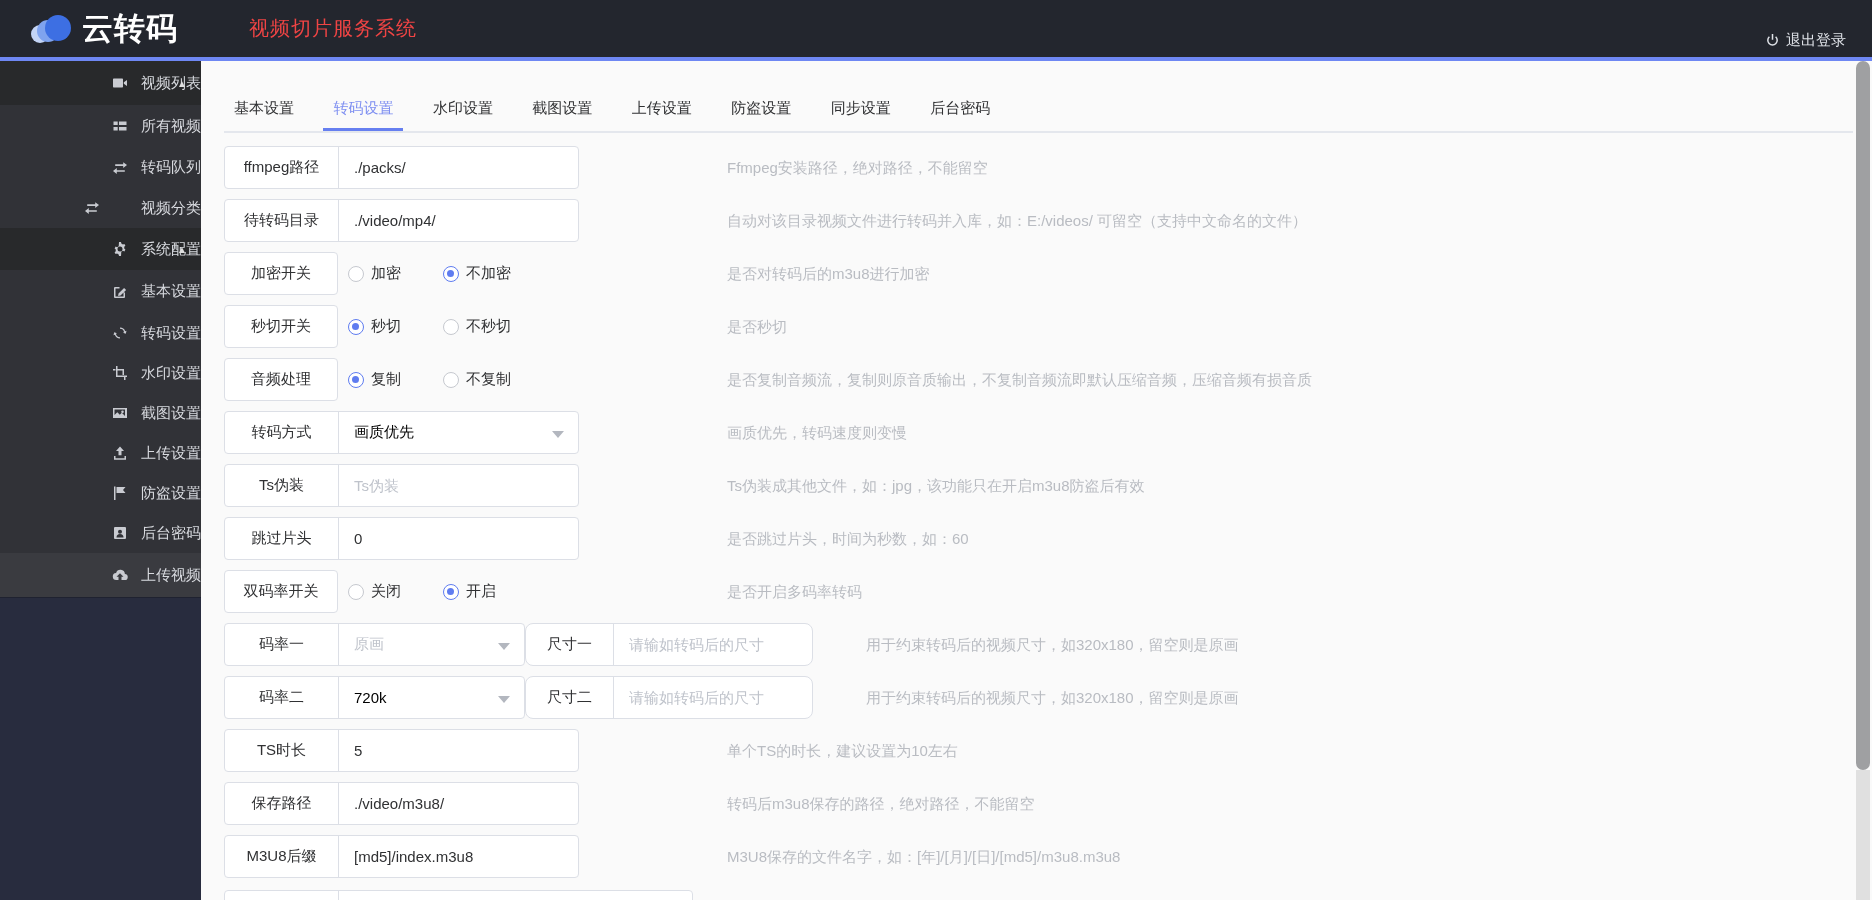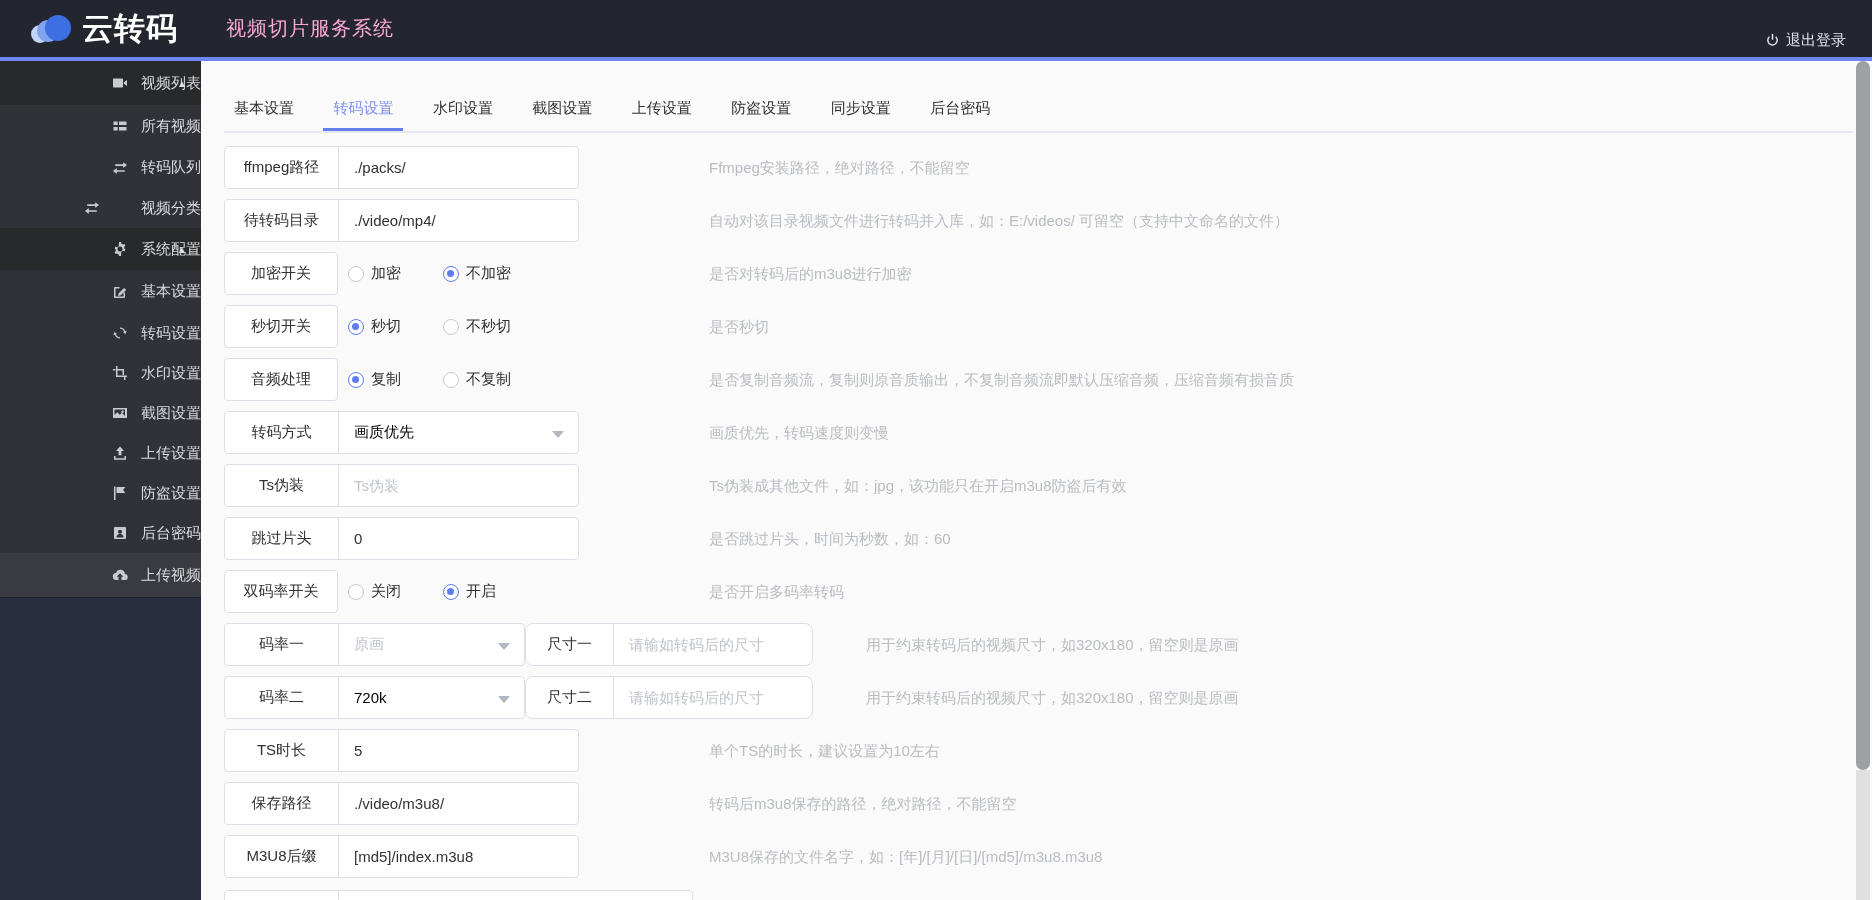--- a/index.html
+++ b/index.html
@@ -6,21 +6,21 @@
   body{
     width:1872px;height:900px;overflow:hidden;position:relative;
     background:#fafafa;
     font-family:"Liberation Sans","DejaVu Sans",sans-serif;
     -webkit-font-smoothing:antialiased;
   }
   
   .topbar{position:absolute;left:0;top:0;width:1872px;height:57px;background:#23262e;display:flex;align-items:center;}
   .logo-wrap{display:flex;align-items:center;margin-left:28px;}
   .logo-text{color:#ffffff;font-size:31px;font-weight:bold;margin-left:8px;letter-spacing:1px;}
-  .app-title{color:#f9a8d4;font-size:20px;margin-left:48px;letter-spacing:1px;}
+  .app-title{color:#ef4444;font-size:20px;margin-left:71px;letter-spacing:1px;}
   .logout{position:absolute;right:26px;top:12px;height:57px;display:flex;align-items:center;color:#dfe2e8;font-size:15px;cursor:pointer;}
   .logout svg{margin-right:6px;}
   .blueline{position:absolute;left:0;top:57px;width:1872px;height:4px;background:#6e87f3;}
   
   .sidebar{position:absolute;left:0;top:61px;width:201px;height:839px;background:#282c3e;display:flex;flex-direction:column;}
   .s-item{display:flex;align-items:center;padding-left:12px;position:relative;color:#d8dadf;font-size:15px;cursor:pointer;box-sizing:border-box;justify-content:flex-end;}
   .s-item .s-icon{width:16px;height:16px;margin-right:13px;flex:0 0 16px;display:inline-flex;}
   .s-item .s-icon svg{width:16px;height:16px;fill:#c9cbd1;}
   .s-caret{position:absolute;right:14px;font-size:10px;color:#e0e0e0;}
   .bg-header{background:#28292b;}
@@ -44,21 +44,21 @@
   .w-sz{width:198px;}
   .sel{position:relative;display:flex;align-items:center;box-sizing:border-box;cursor:pointer;}
   .sel .sel-text{font-size:15px;color:#000000;padding-left:15px;}
   .sel .sel-text.ph{color:#bfc3cb;}
   .sel .caret{position:absolute;right:14px;top:19px;width:0;height:0;border-left:6px solid transparent;border-right:6px solid transparent;border-top:7px solid #b3b7bf;}
   .radios{display:flex;align-items:center;margin-left:10px;gap:42px;}
   .ropt{display:flex;align-items:center;gap:7px;font-size:15px;color:#303133;cursor:pointer;}
   .rc{width:16px;height:16px;border:1.5px solid #c6c9cf;border-radius:50%;background:#fff;box-sizing:border-box;position:relative;}
   .rc.on{border-color:#5f7cf0;}
   .rc.on::after{content:"";position:absolute;left:3px;top:3px;width:7px;height:7px;border-radius:50%;background:#5f7cf0;}
-  .hint{position:absolute;left:485px;top:50%;transform:translateY(-50%);font-size:15px;color:#b9bcc2;white-space:nowrap;}
+  .hint{position:absolute;left:503px;top:50%;transform:translateY(-50%);font-size:15px;color:#b9bcc2;white-space:nowrap;}
   .hint.far{left:642px;}
   .gap2{border-radius:8px;}
   .lbl-sz{width:88px;}
   .partial{position:absolute;left:23px;top:829px;height:10px;overflow:hidden;}
   
   .scroll-area{position:absolute;left:1853px;top:61px;width:19px;height:839px;background:#fafafa;}
   .scroll-thumb{position:absolute;right:2px;top:0;width:14px;height:709px;background:#9fa0a2;border-radius:7px;}
   .scroll-track{position:absolute;right:2px;top:709px;width:14px;height:130px;background:#e0e0e0;}
 </style>
 </head>

